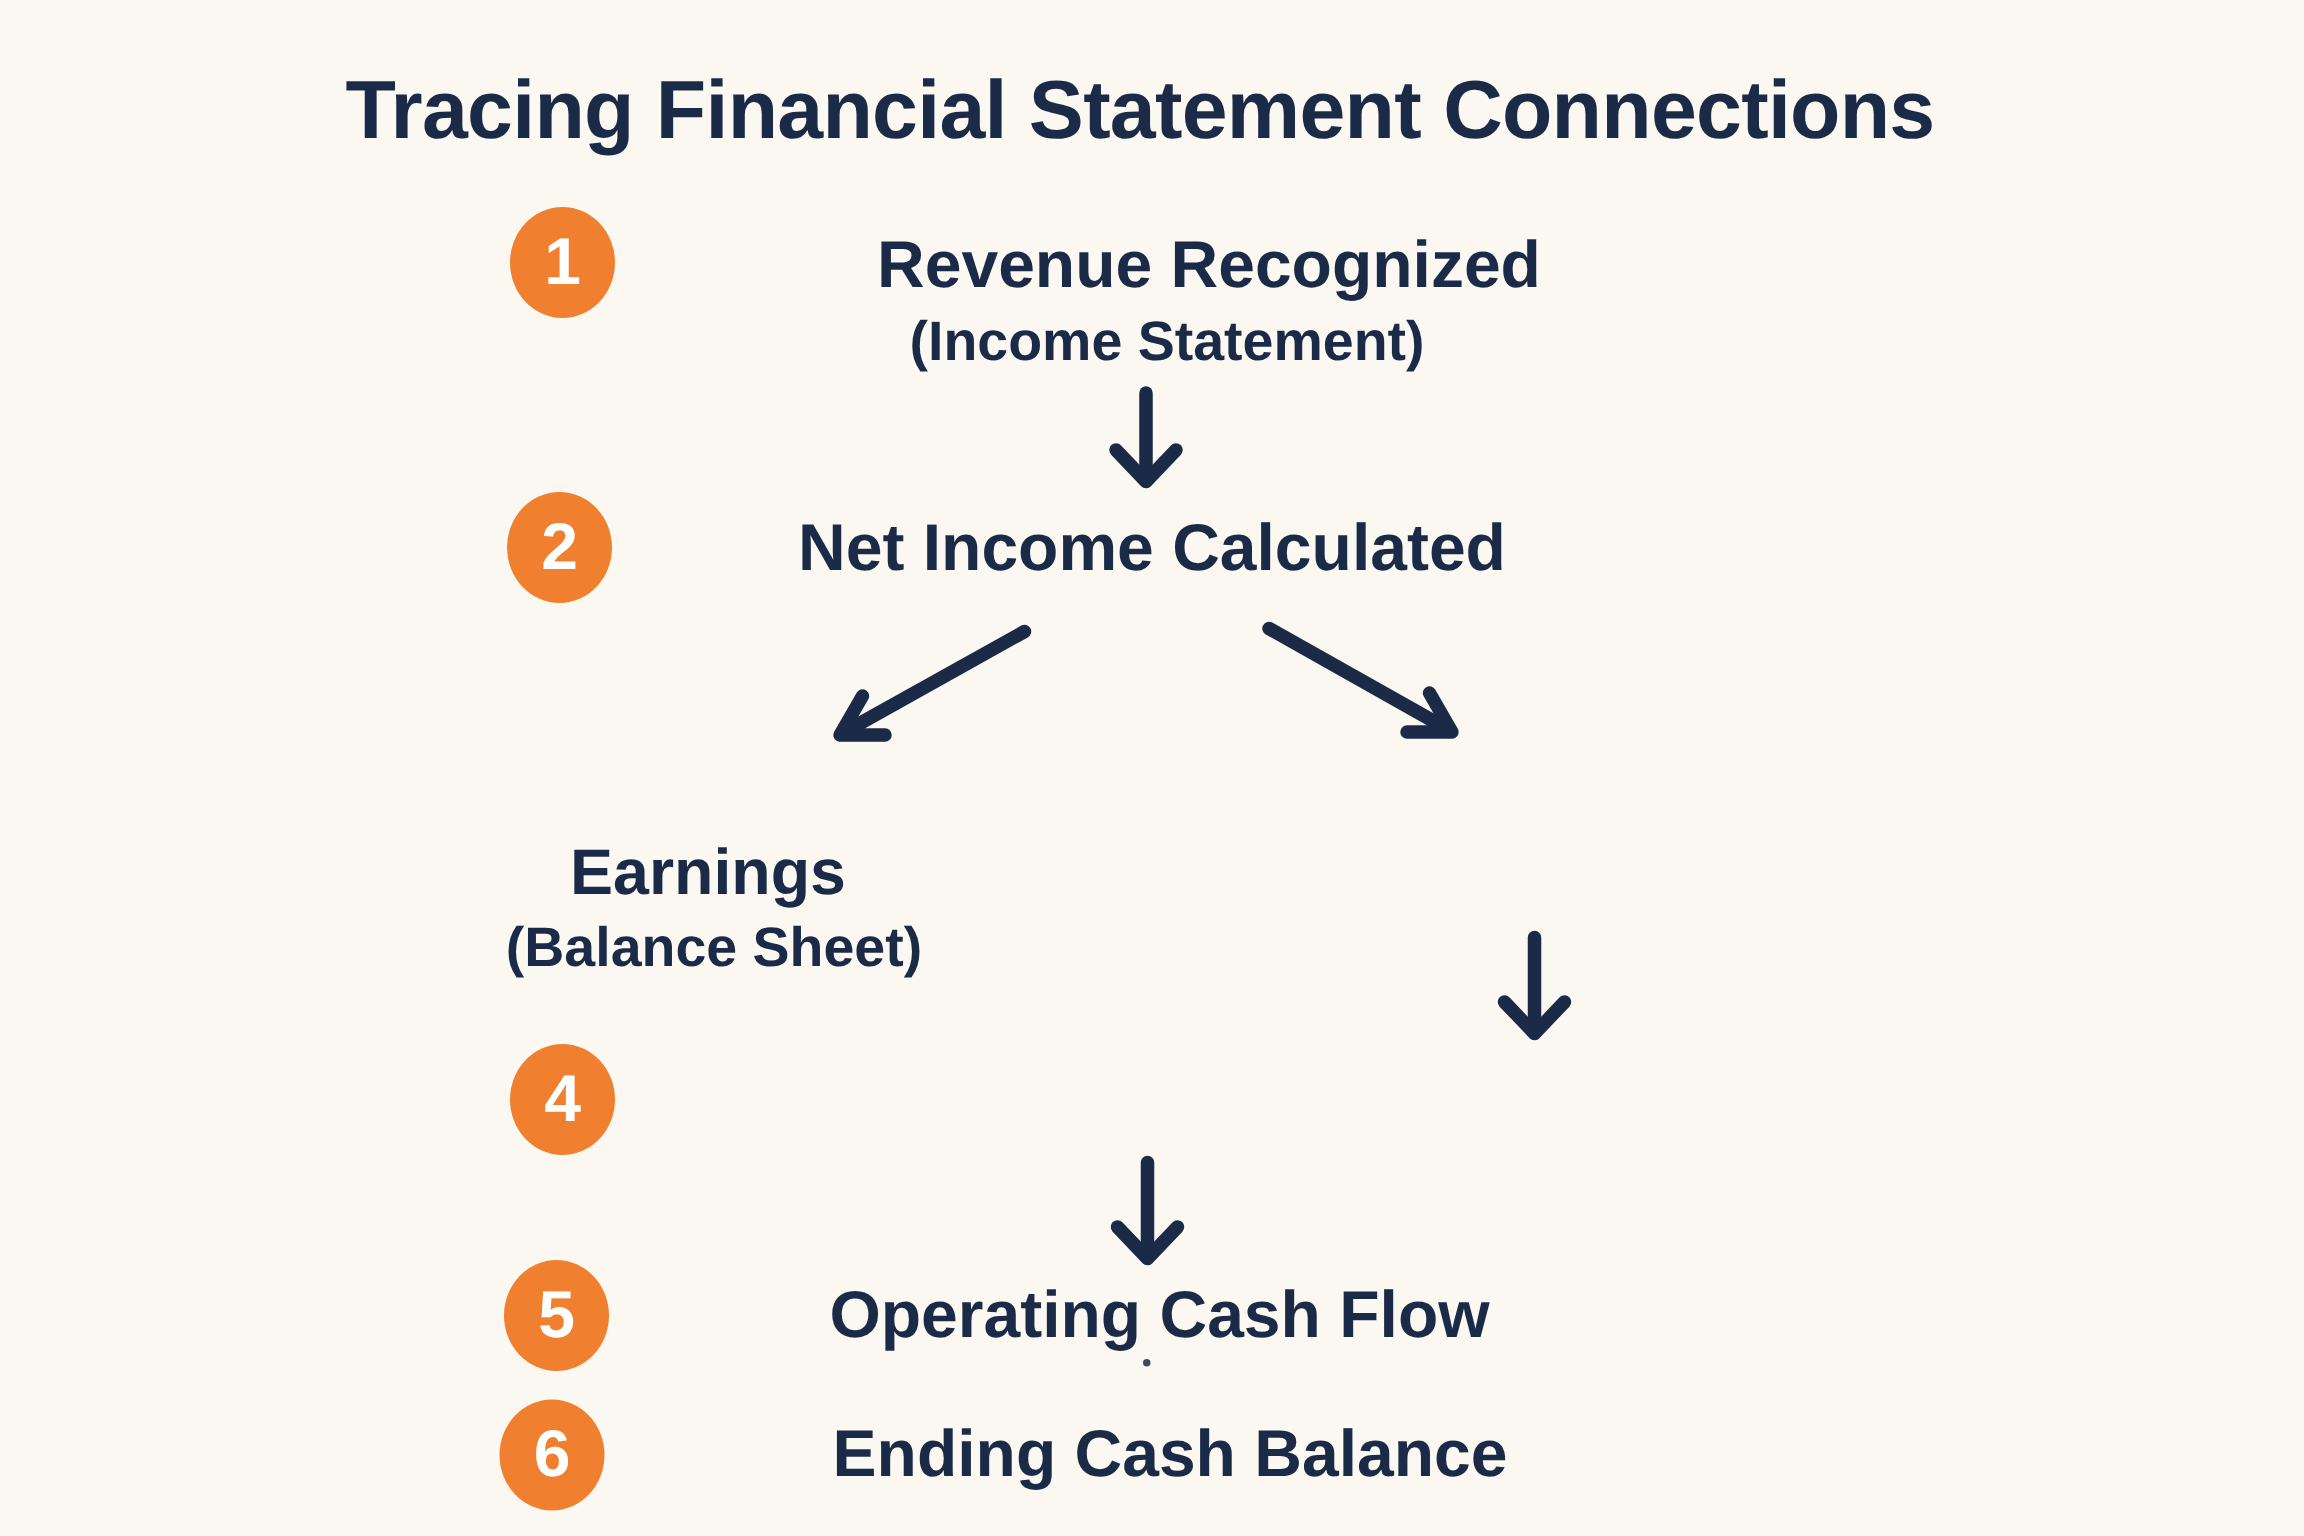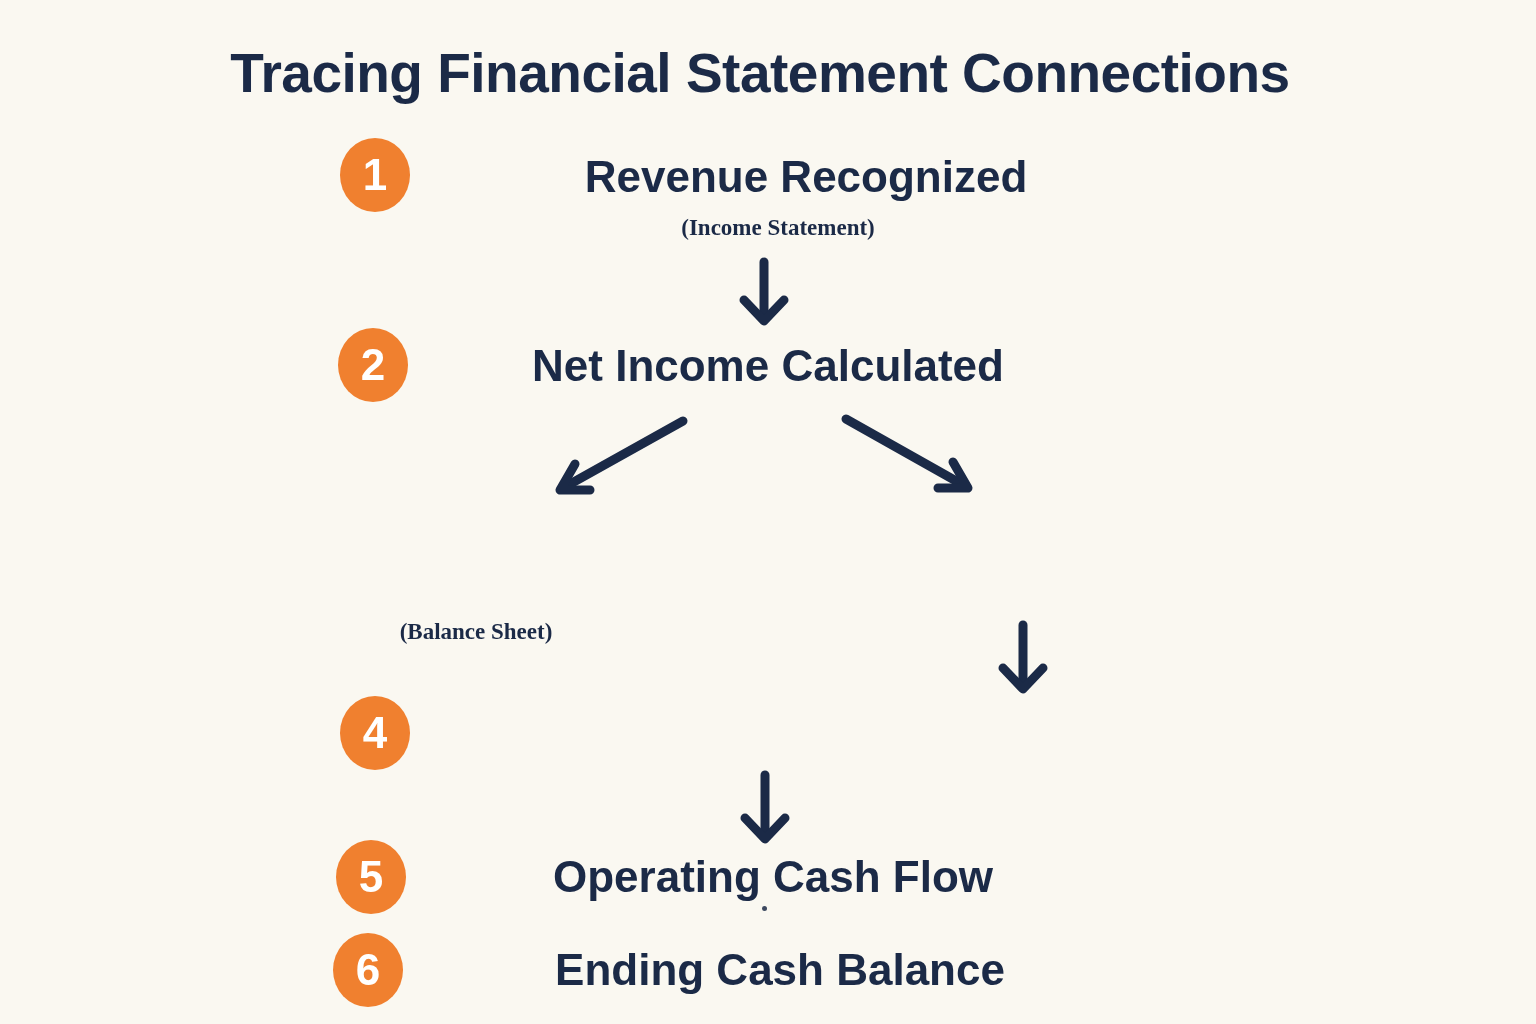--- a/index.html
+++ b/index.html
@@ -33,24 +33,23 @@
   .step-label{
     font-size:44px;
     line-height:50px;
   }
   .branch-label{
     font-size:43px;
     line-height:55px;
     white-space:pre-line;
   }
   .sublabel{
-    font-size:23px;
+    font-size:37px;
     line-height:36px;
     font-weight:600;
-    font-family:Liberation Serif, serif;
   }
   .badge{
     position:absolute;
     width:70px;height:74px;
     transform:translate(-50%,-50%);
     background:var(--accent);
     border-radius:50%;
     display:flex;align-items:center;justify-content:center;
     color:var(--badge-text);
     font-size:44px;font-weight:700;
@@ -80,21 +79,21 @@
     <span>1</span>
   </div>
   <div class="ctext step-label" style="left:778px;top:152px;margin-left:28px;">Revenue Recognized</div>
   <div class="ctext sublabel" style="left:778px;top:210px;">(Income Statement)</div>
 
   <div class="badge" style="left:373px;top:365px;">
     <span>2</span>
   </div>
   <div class="ctext step-label" style="left:768px;top:341px;">Net Income Calculated</div>
 
-  <div class="ctext branch-label" style="left:472px;top:500px;"><br></div>
+  <div class="ctext branch-label" style="left:472px;top:500px;"><br><span>Earnings</span></div>
   <div class="ctext sublabel" style="left:476px;top:614px;">(Balance Sheet)</div>
 
 
   <div class="badge" style="left:375px;top:733px;">
     <span>4</span>
   </div>
 
   <div class="badge" style="left:371px;top:877px;">
     <span>5</span>
   </div>

